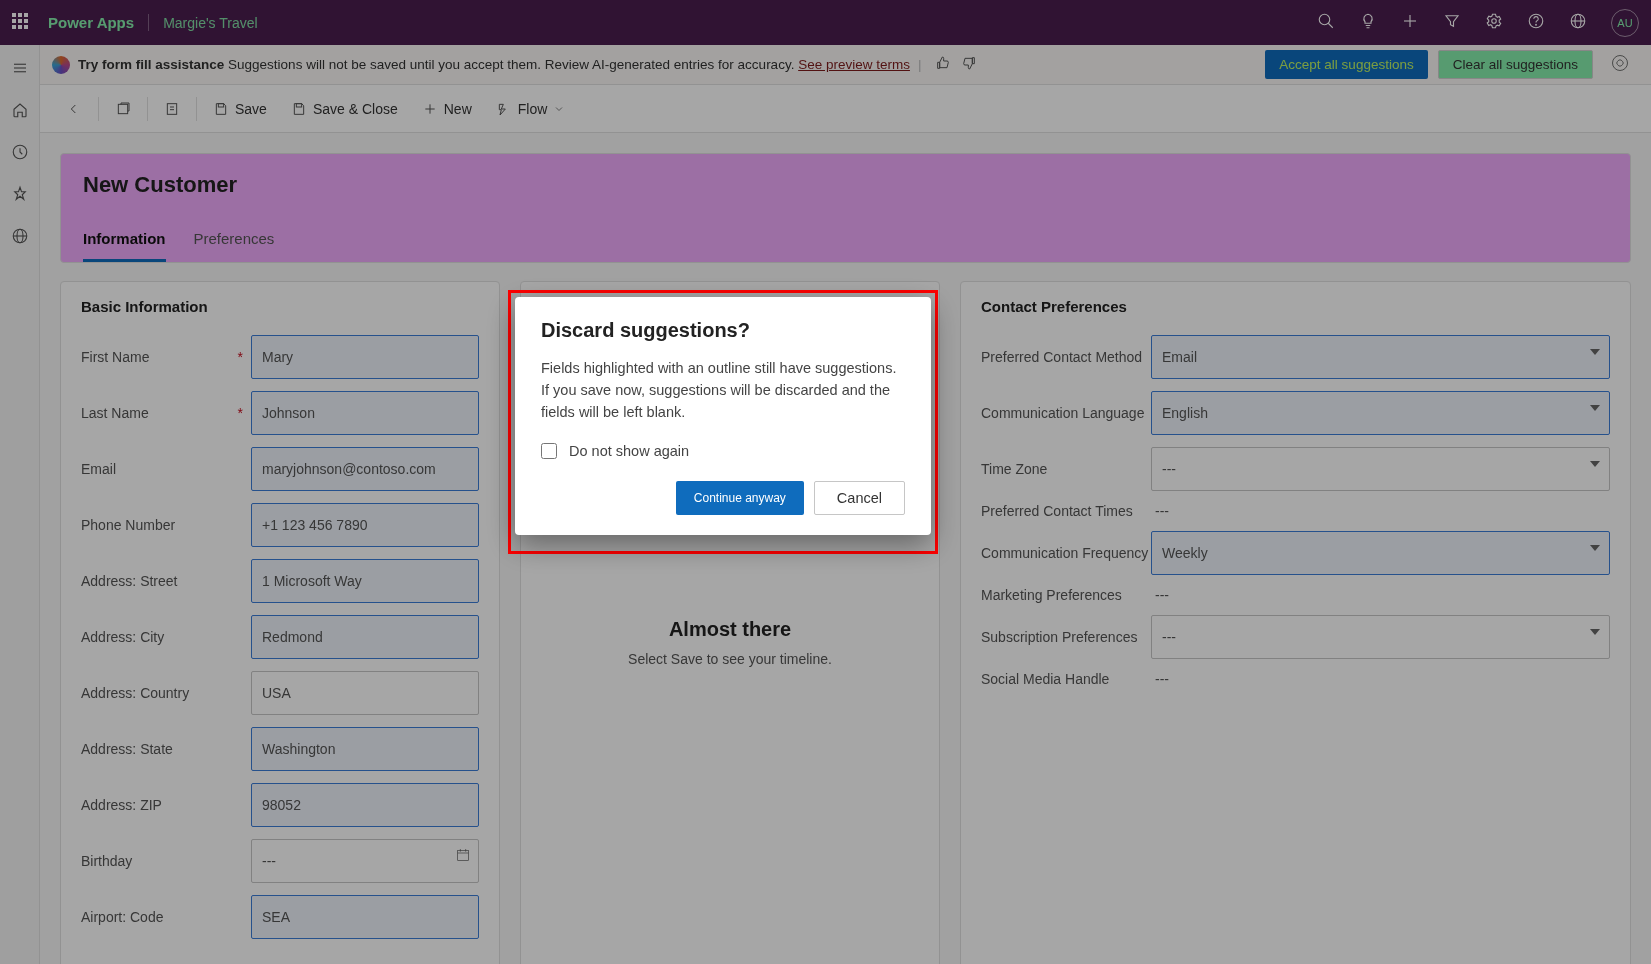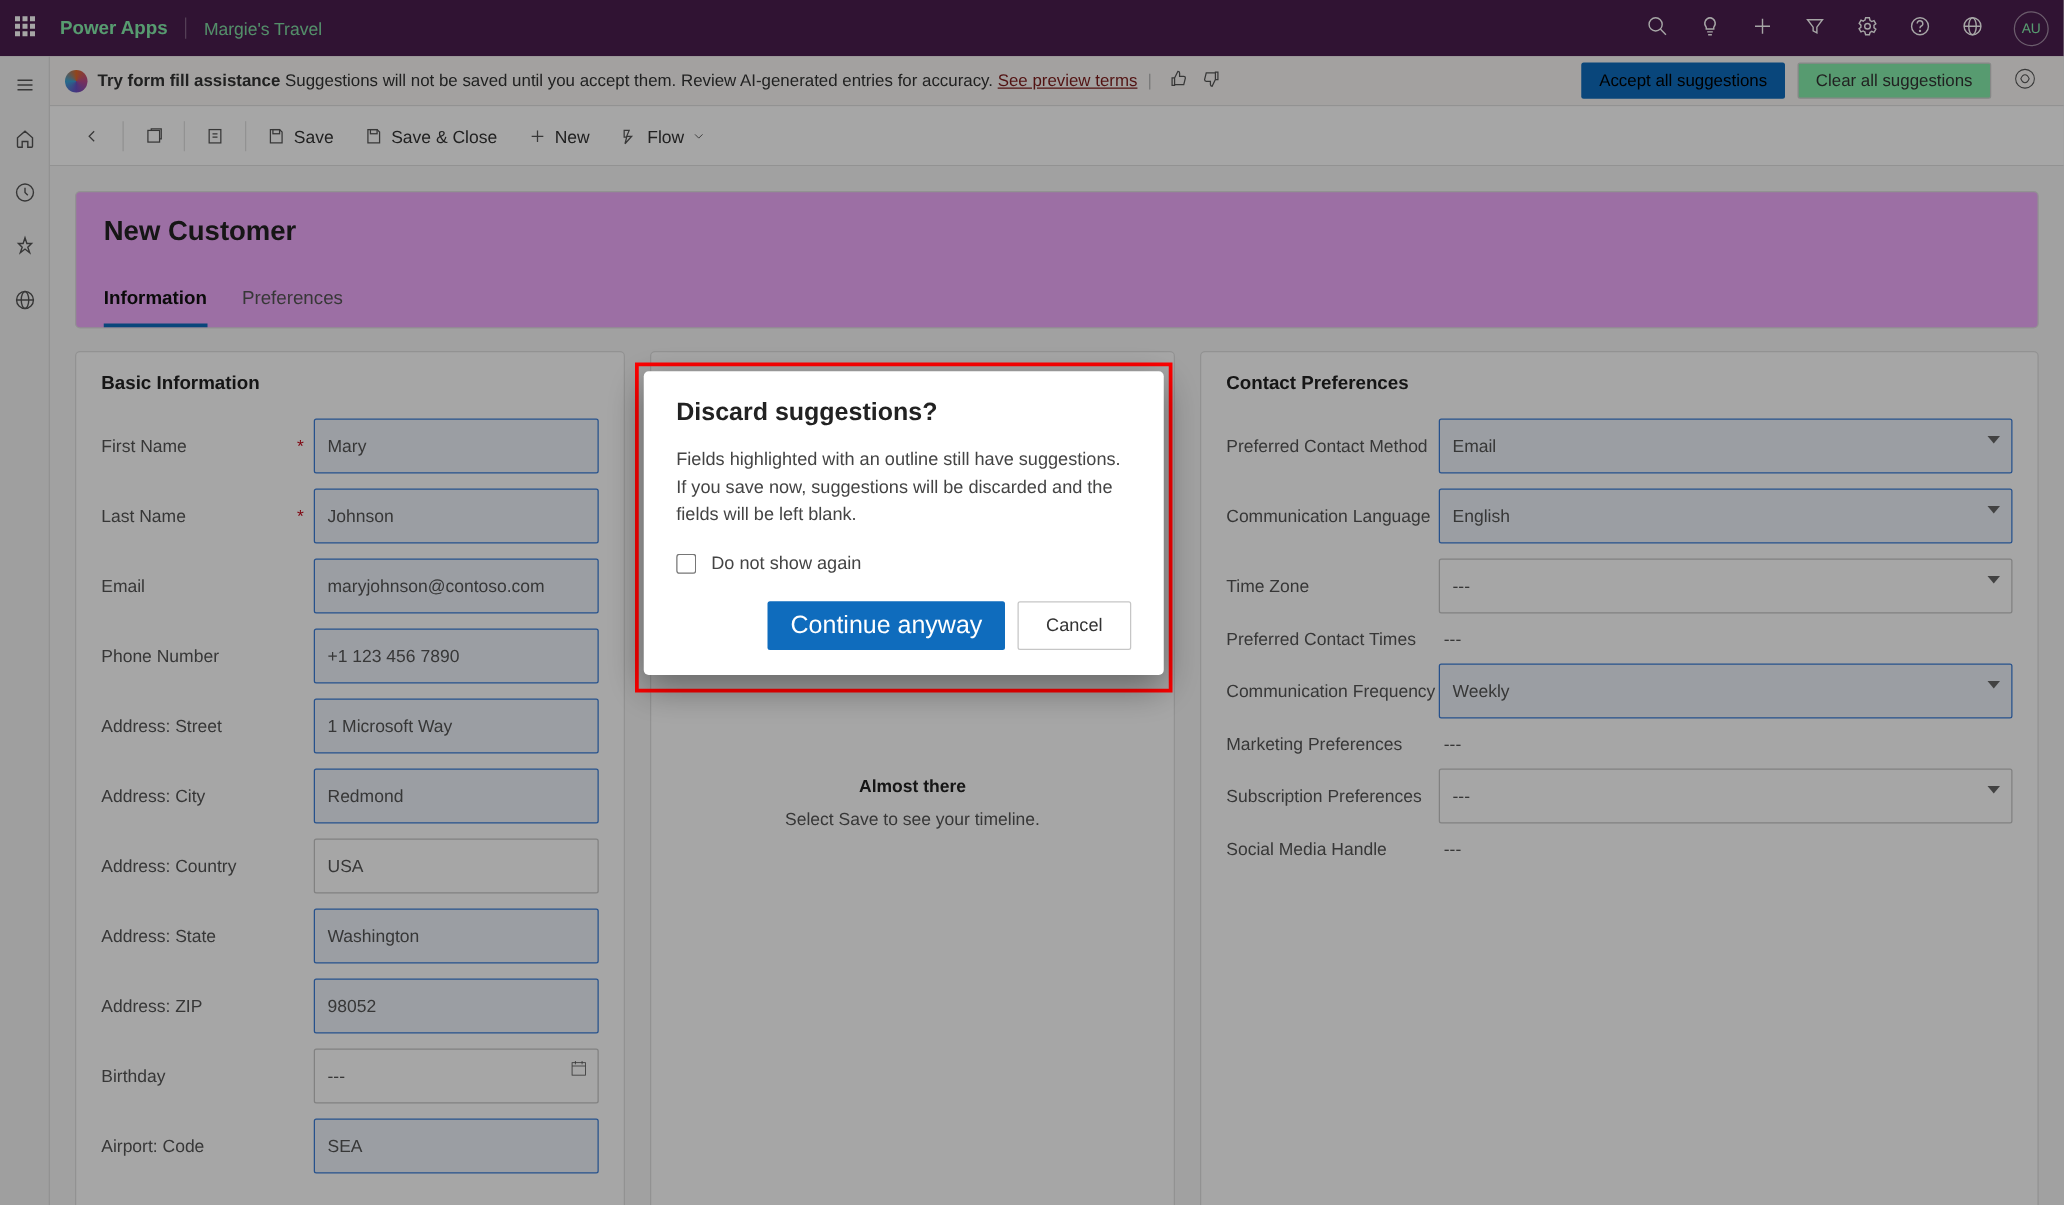--- a/index.html
+++ b/index.html
@@ -56,21 +56,21 @@
 .copilot-dot {
   width:18px; height:18px; border-radius:50%;
   background: conic-gradient(#e06a2b,#b94a8c,#6a4fc4,#3aa5d8,#e06a2b);
 }
 .notice-bar b { font-weight: 600; }
 .notice-link { color: #7f1d1d; text-decoration: underline; }
 .fb-icons { display:flex; gap:10px; margin-left:6px; }
 .fb-icons svg { width:16px; height:16px; stroke:#555; fill:none; stroke-width:1.5; }
 .notice-actions { margin-left:auto; display:flex; gap:10px; }
 .btn-primary-sm {
-  background:#0f6cbd; color:#000000; border:none;
+  background:#0f6cbd; color:#bef264; border:none;
   padding:6px 14px; font-size:13.5px; border-radius:2px; cursor:pointer;
 }
 .btn-light-sm {
   background:#86efac; color:#333; border:1px solid #d0d0d0;
   padding:6px 14px; font-size:13.5px; border-radius:2px; cursor:pointer;
 }
 .copilot-side { width: 38px; display:flex; justify-content:center; align-items:center; }
 
 .cmdbar {
   height: 48px;
@@ -109,21 +109,21 @@
   padding: 0 10px; font-size:14px; color:#555; background:white;
 }
 .field-input.highlight { border-color:#3b7dd8; background:#eef3fb; }
 .field-static { flex:1; font-size:14px; color:#555; padding:0 4px; }
 .date-wrap { position:relative; flex:1; }
 .date-icon { position:absolute; right:8px; top:8px; }
 .date-icon svg { width:16px; height:16px; stroke:#555; fill:none; }
 
 .col2-title { font-size:15px; font-weight:600; color:#333; margin-bottom: 18px; }
 .timeline-center { flex:1; display:flex; flex-direction:column; align-items:center; justify-content:center; color:#555; }
-.timeline-h { font-size:14px; font-weight:600; color:#222; margin-bottom:10px; }
+.timeline-h { font-size:20px; font-weight:600; color:#222; margin-bottom:10px; }
 .timeline-p { font-size:14px; }
 
 
 .dim {
   position:absolute; inset:0; background:rgba(0,0,0,0.35); z-index:50;
 }
 .modal-highlight {
   position:absolute; z-index:55;
   left:508px; top:290px; width:430px; height:264px;
   border: 3px solid #f00; pointer-events:none;
@@ -133,21 +133,21 @@
   left:515px; top:297px; width:416px;
   background:white; border-radius:4px;
   box-shadow:0 10px 30px rgba(0,0,0,0.4);
   padding: 22px 26px 20px 26px;
 }
 .modal h2 { font-size:20px; font-weight:600; color:#222; margin-bottom:16px; }
 .modal p { font-size:14.5px; color:#444; line-height:1.5; margin-bottom:20px; }
 .modal-check { display:flex; align-items:center; gap:12px; font-size:14.5px; color:#444; margin-bottom: 22px; }
 .modal-check input { width:16px; height:16px; }
 .modal-actions { display:flex; justify-content:flex-end; gap:10px; }
-.btn-primary { background:#0f6cbd; color:white; border:none; padding:8px 18px; font-size:20px; border-radius:2px; cursor:pointer; font-weight:500; }
+.btn-primary { background:#0f6cbd; color:white; border:none; padding:8px 18px; font-size:12px; border-radius:2px; cursor:pointer; font-weight:500; }
 .btn-default { background:white; color:#333; border:1px solid #c6c6c6; padding:8px 22px; font-size:14.5px; border-radius:2px; cursor:pointer; }
 
 
 .select-wrap { position:relative; flex:1; }
 .select-wrap::after {
   content:""; position:absolute; right:10px; top:14px;
   width:0; height:0; border-left:5px solid transparent; border-right:5px solid transparent; border-top:6px solid #666;
 }
 </style>
 </head>

